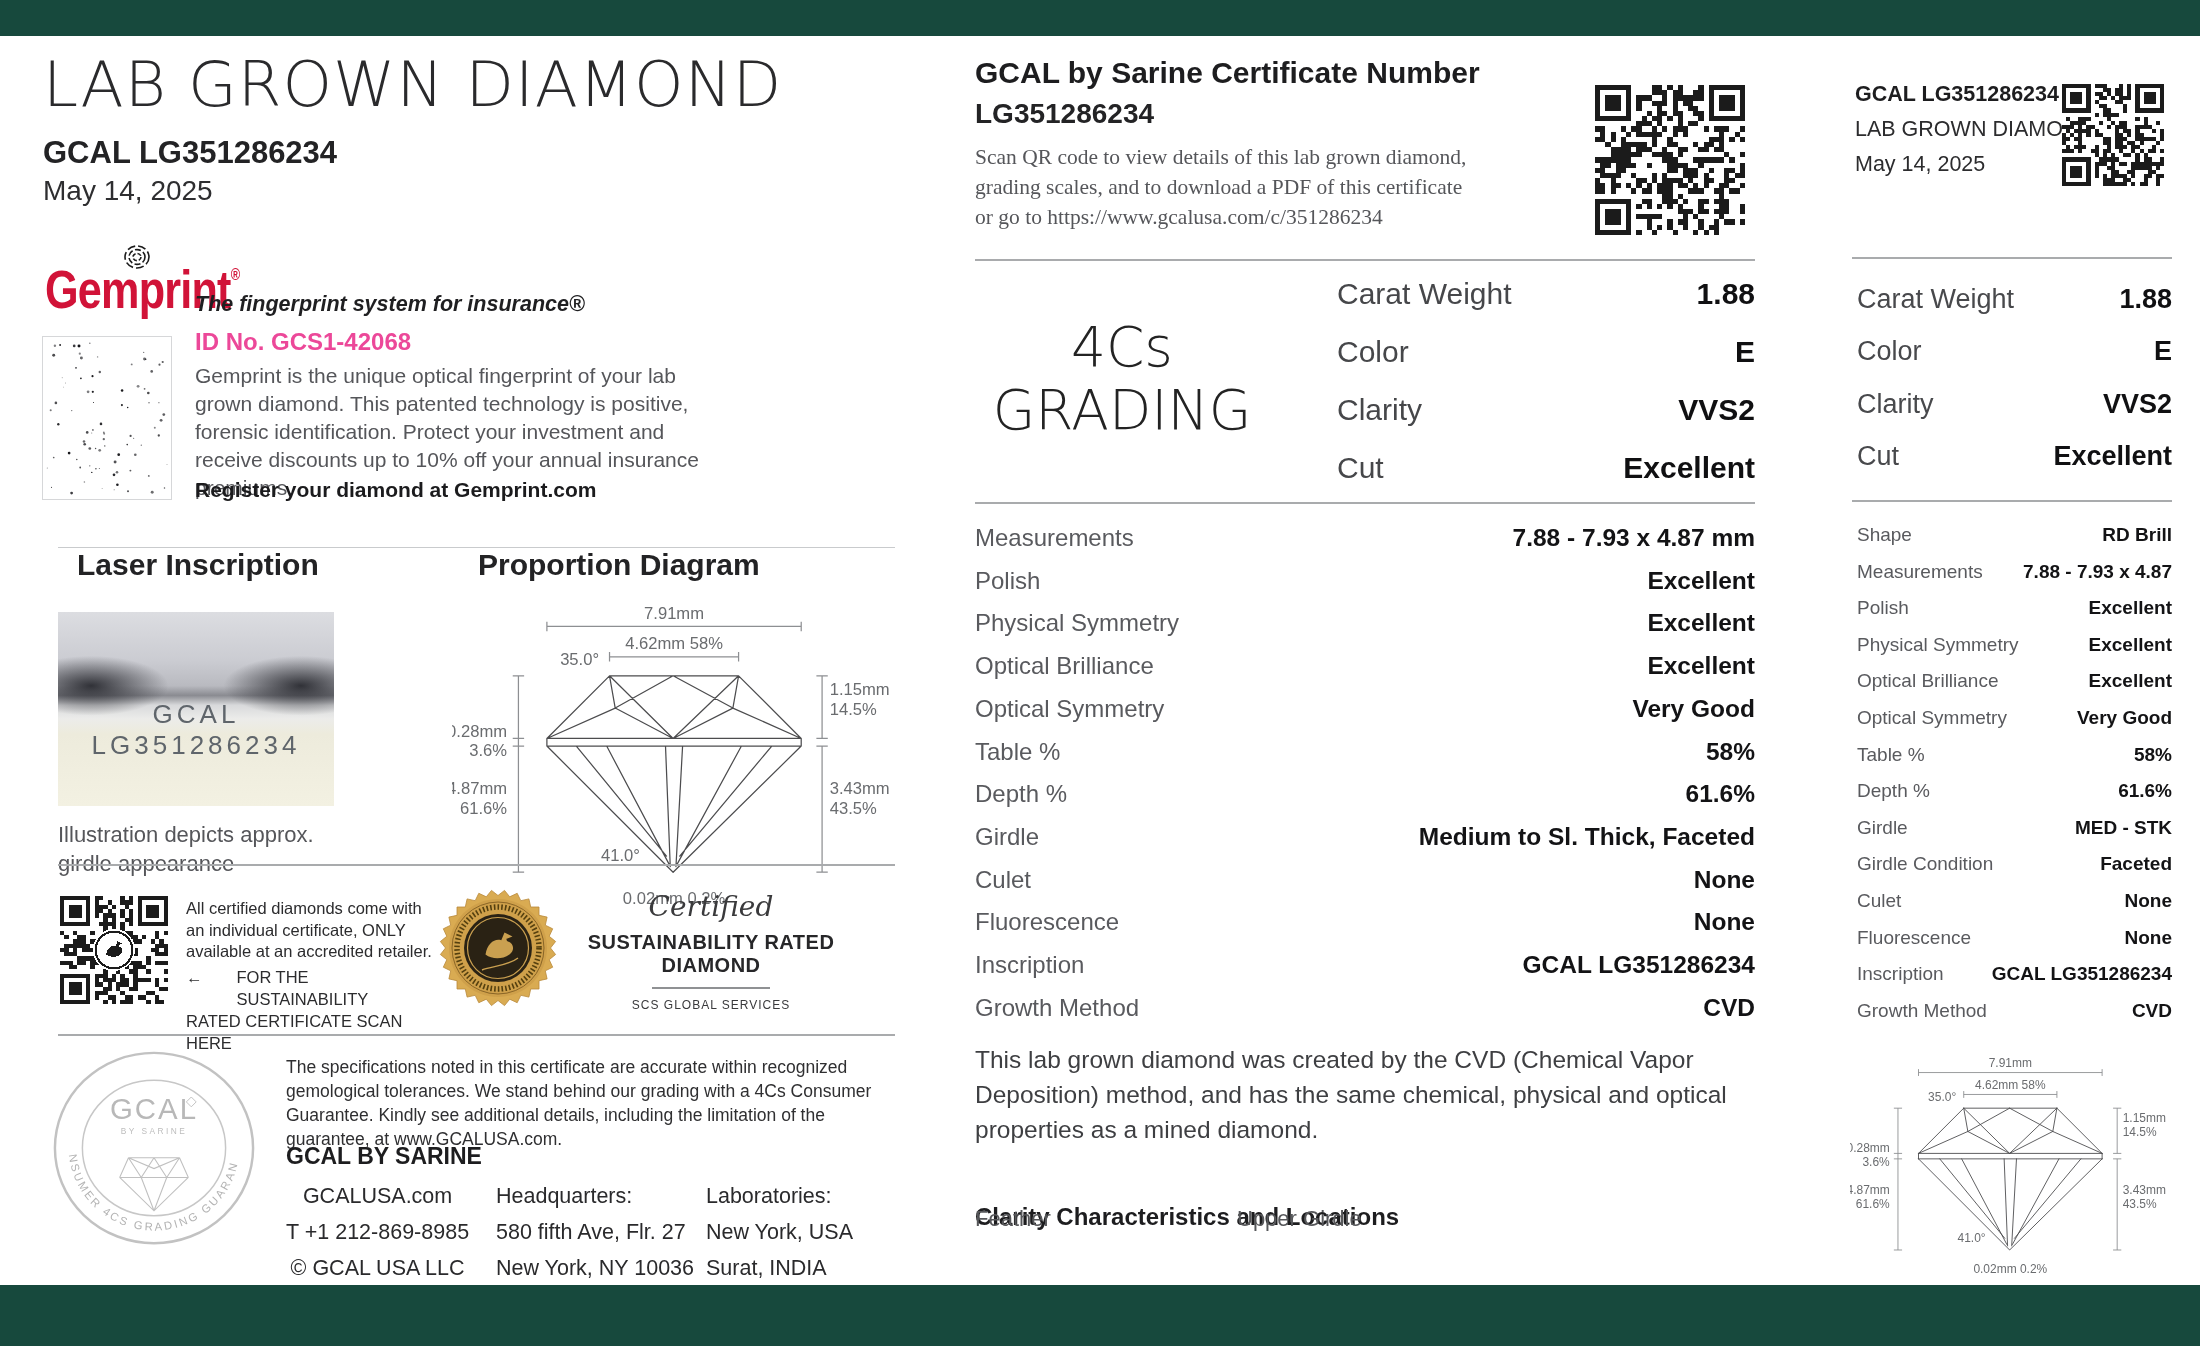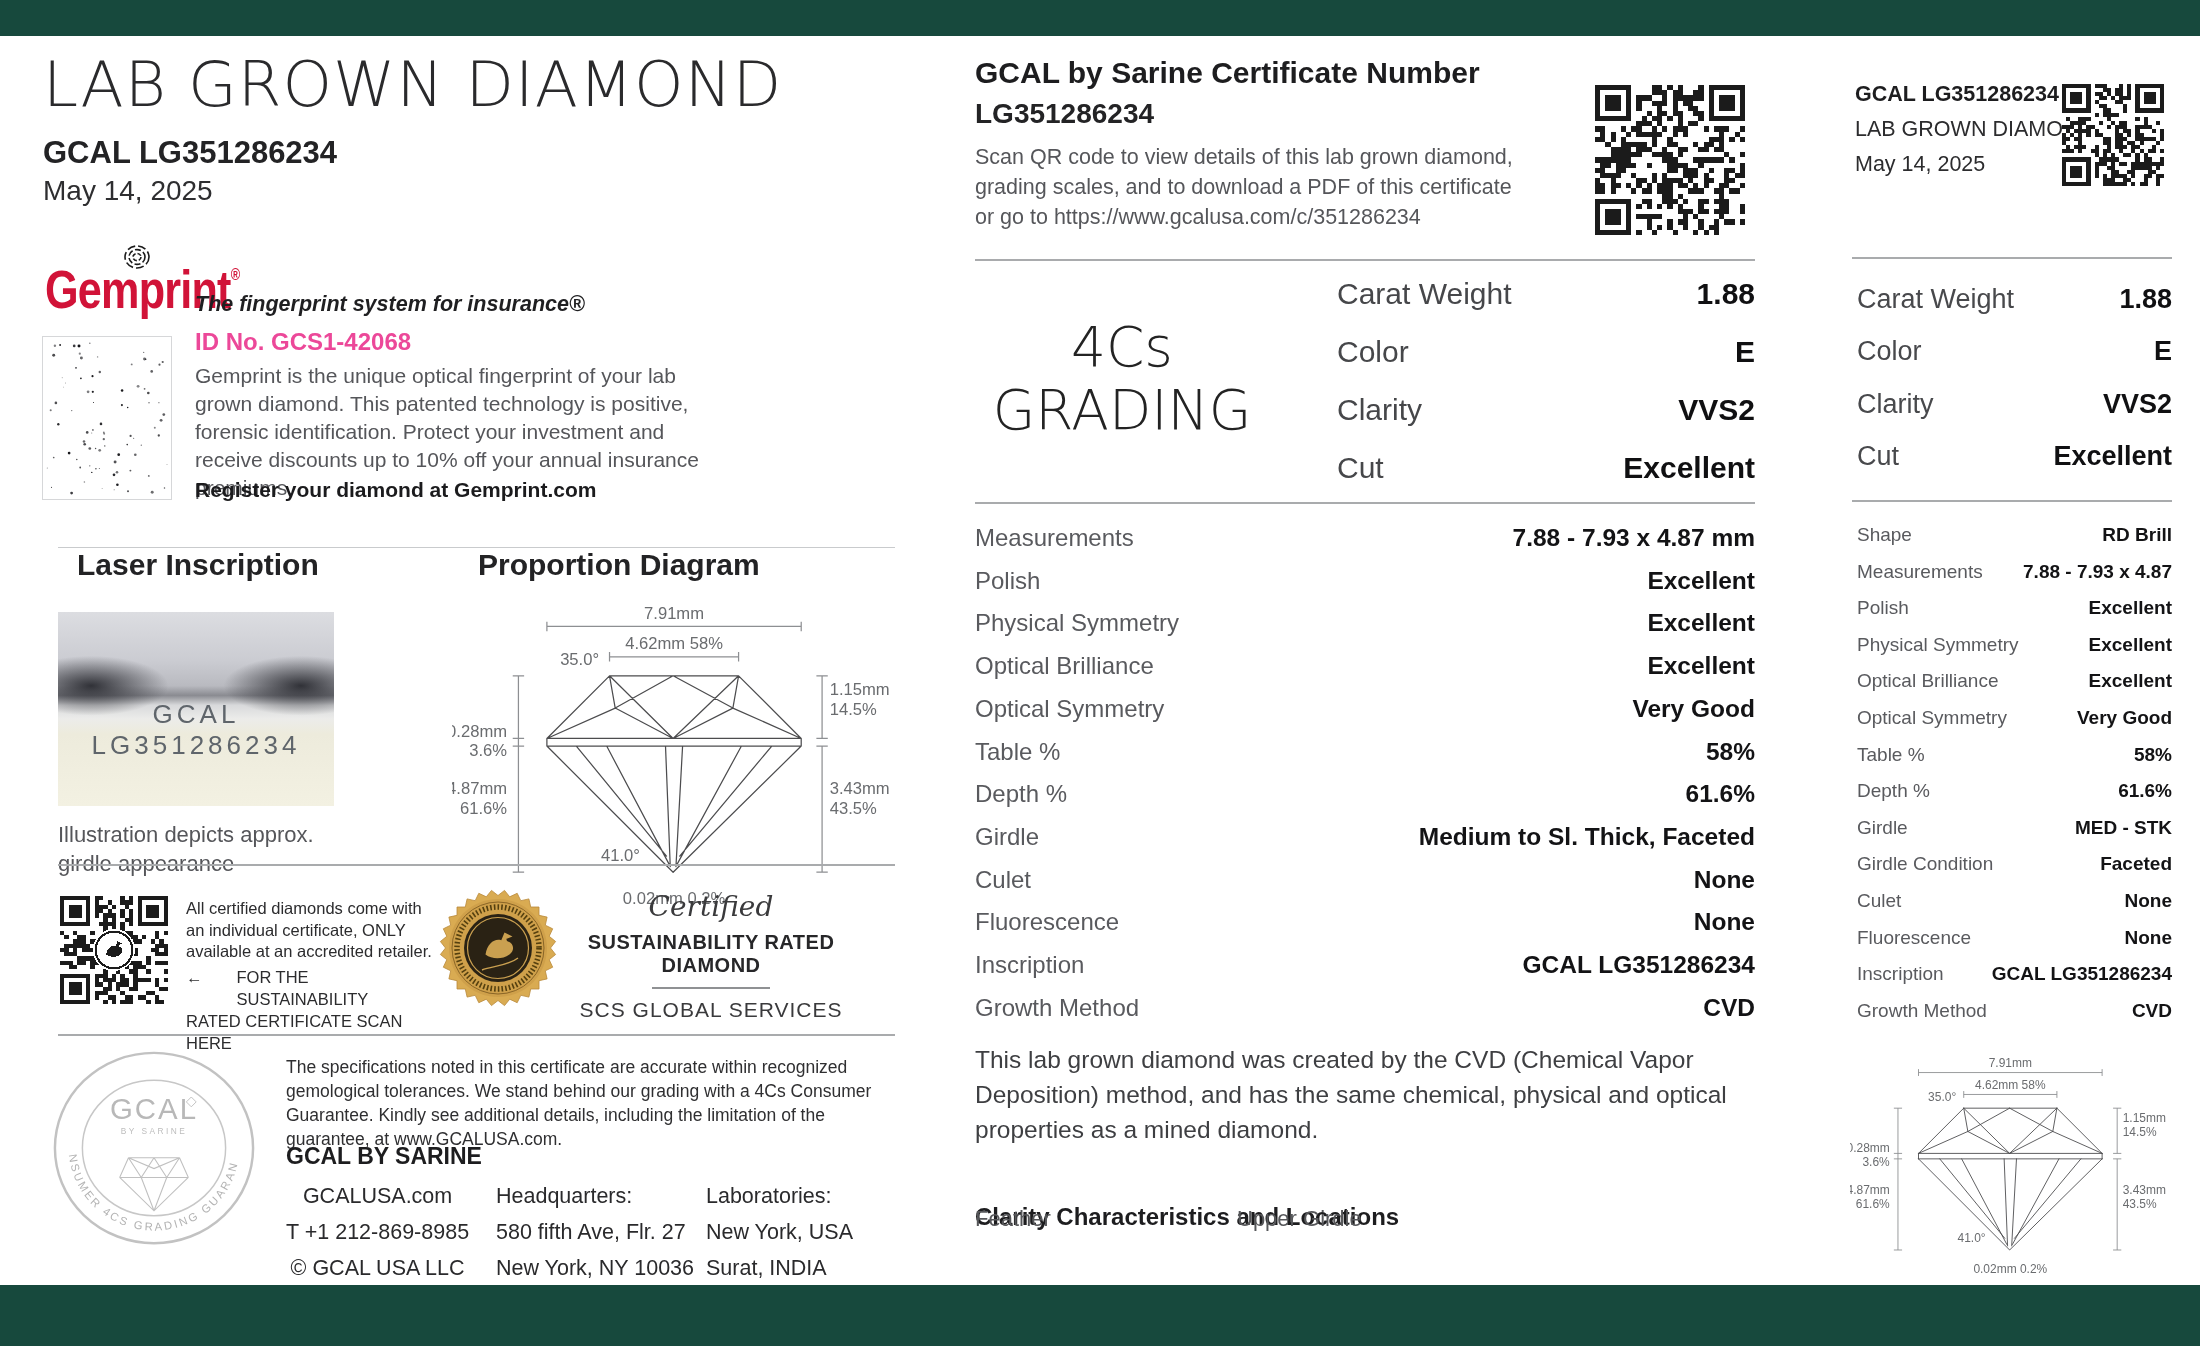--- a/index.html
+++ b/index.html
@@ -32,21 +32,21 @@
       radial-gradient(ellipse 40% 22% at 88% 38%, rgba(25,26,32,.85), rgba(25,26,32,0) 70%),
       linear-gradient(180deg,#dcdde1 0%,#cbccd2 25%,#b9bac0 38%,#8a8b91 43%,#d8d9db 48%,#ececea 55%,#edebdc 63%,#f3f1e2 100%);
       overflow:hidden;}
   .laser-text{position:absolute;left:0;top:45%;width:100%;text-align:center;font-size:26px;letter-spacing:4px;color:#5f656b;}
   .laser-cap{font-size:22px;line-height:29px;color:#55565a;white-space:pre-line;}
   .retail-note{font-size:16.5px;line-height:21.5px;color:#2c2c2e;white-space:pre-line;}
   .retail-scan{font-size:16.5px;line-height:22px;color:#2c2c2e;}
   .retail-scan .arrowrow{display:flex;gap:34px;}
   .script{font-family:"DejaVu Serif","Liberation Serif",serif;font-style:italic;font-size:28px;color:#3a3a3c;}
   .sus-title{font-size:20px;font-weight:600;letter-spacing:.5px;color:#272729;}
-  .sus-org{font-size:21px;letter-spacing:1px;color:#3a3a3c;}
+  .sus-org{font-size:12px;letter-spacing:1px;color:#3a3a3c;}
   .sus-line{height:2px;background:#8f9193;}
   .guarantee{font-size:17.5px;line-height:24px;color:#2f2f31;width:615px;}
   .company{font-size:23px;font-weight:700;color:#1d1d1f;}
   .contact{font-size:21.5px;line-height:36px;color:#2a2a2c;white-space:pre-line;}
 
   
   .mid-h{font-size:30px;font-weight:700;color:#1d1d1f;}
   .mid-certno{font-size:28px;font-weight:600;color:#232325;}
   .mid-scan{font-size:21.5px;line-height:30px;color:#55565a;white-space:pre-line;}
   .fourcs{font-size:55px;line-height:63px;font-weight:200;color:#232323;text-align:center;font-family:"DejaVu Sans","Liberation Sans",sans-serif;}
@@ -487,21 +487,21 @@
 © GCAL USA LLC</div>
   <div class="abs contact" style="left: 496px; top: 1178px; white-space: pre-line;">Headquarters:
 580 fifth Ave, Flr. 27
 New York, NY 10036</div>
   <div class="abs contact" style="left: 706px; top: 1178px; white-space: pre-line;">Laboratories:
 New York, USA
 Surat, INDIA</div>
 
   <div class="abs mid-h" style="left:975px;top:56px;">GCAL by Sarine Certificate Number</div>
   <div class="abs mid-certno" style="left:975px;top:98px;">LG351286234</div>
-  <div class="abs mid-scan" style="left: 975px; top: 142px; white-space: pre-line;">Scan QR code to view details of this lab grown diamond,
+  <div class="abs mid-scan" style="left: 975px; top: 142px; white-space: pre-line; font-family: Liberation Serif, serif;">Scan QR code to view details of this lab grown diamond,
 grading scales, and to download a PDF of this certificate
 or go to https://www.gcalusa.com/c/351286234</div>
   <div class="abs" style="left:1595px;top:85px;width:150px;height:150px;" id="qr-mid"><svg viewBox="0 0 29 29" width="100%" height="100%" shape-rendering="crispEdges">
         <rect x="0" y="0" width="29" height="29" fill="#fff"></rect>
         <rect x="11" y="0" width="1" height="1" fill="#1b1b1b"></rect>
         <rect x="12" y="0" width="1" height="1" fill="#1b1b1b"></rect>
         <rect x="14" y="0" width="1" height="1" fill="#1b1b1b"></rect>
         <rect x="16" y="0" width="1" height="1" fill="#1b1b1b"></rect>
         <rect x="20" y="0" width="1" height="1" fill="#1b1b1b"></rect>
         <rect x="11" y="1" width="1" height="1" fill="#1b1b1b"></rect>

